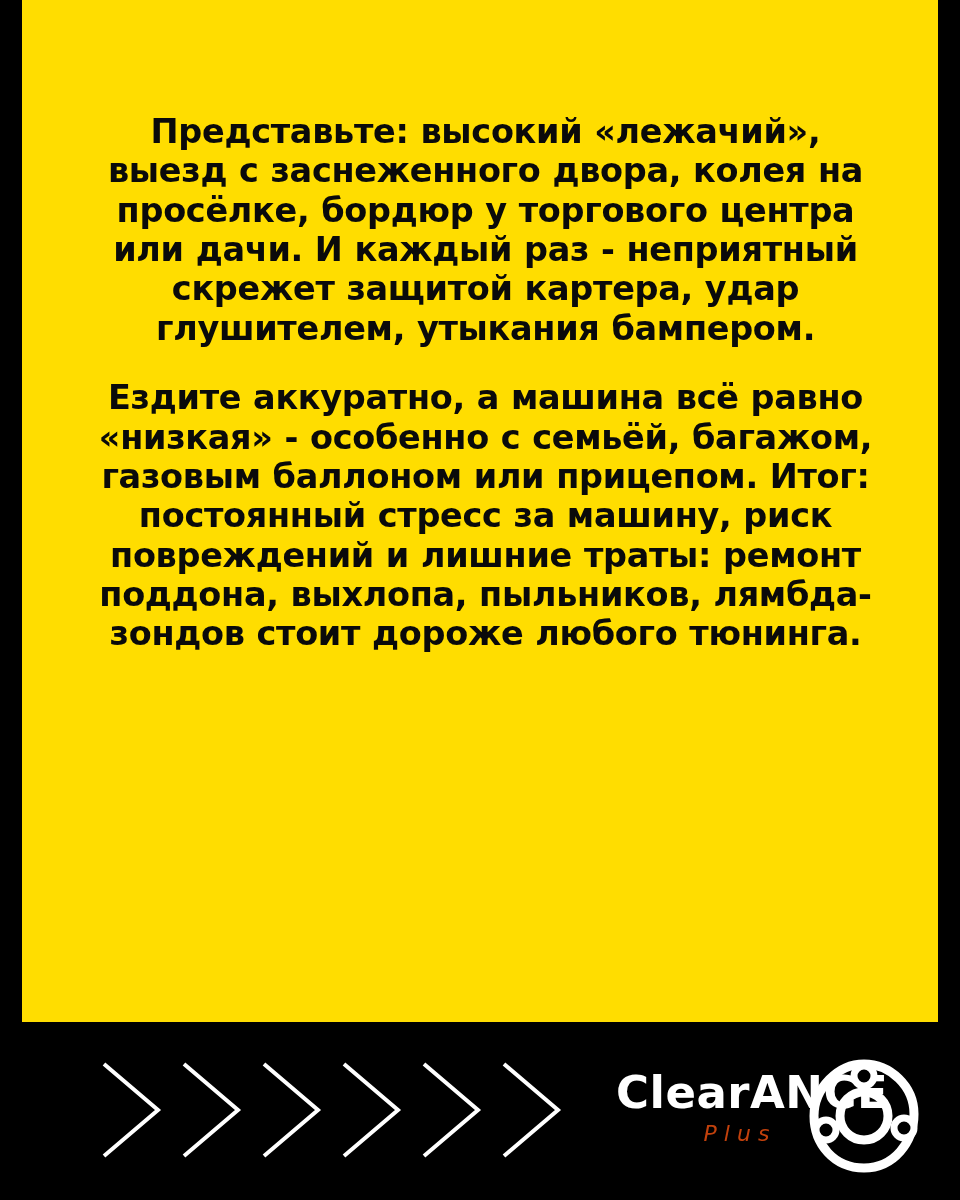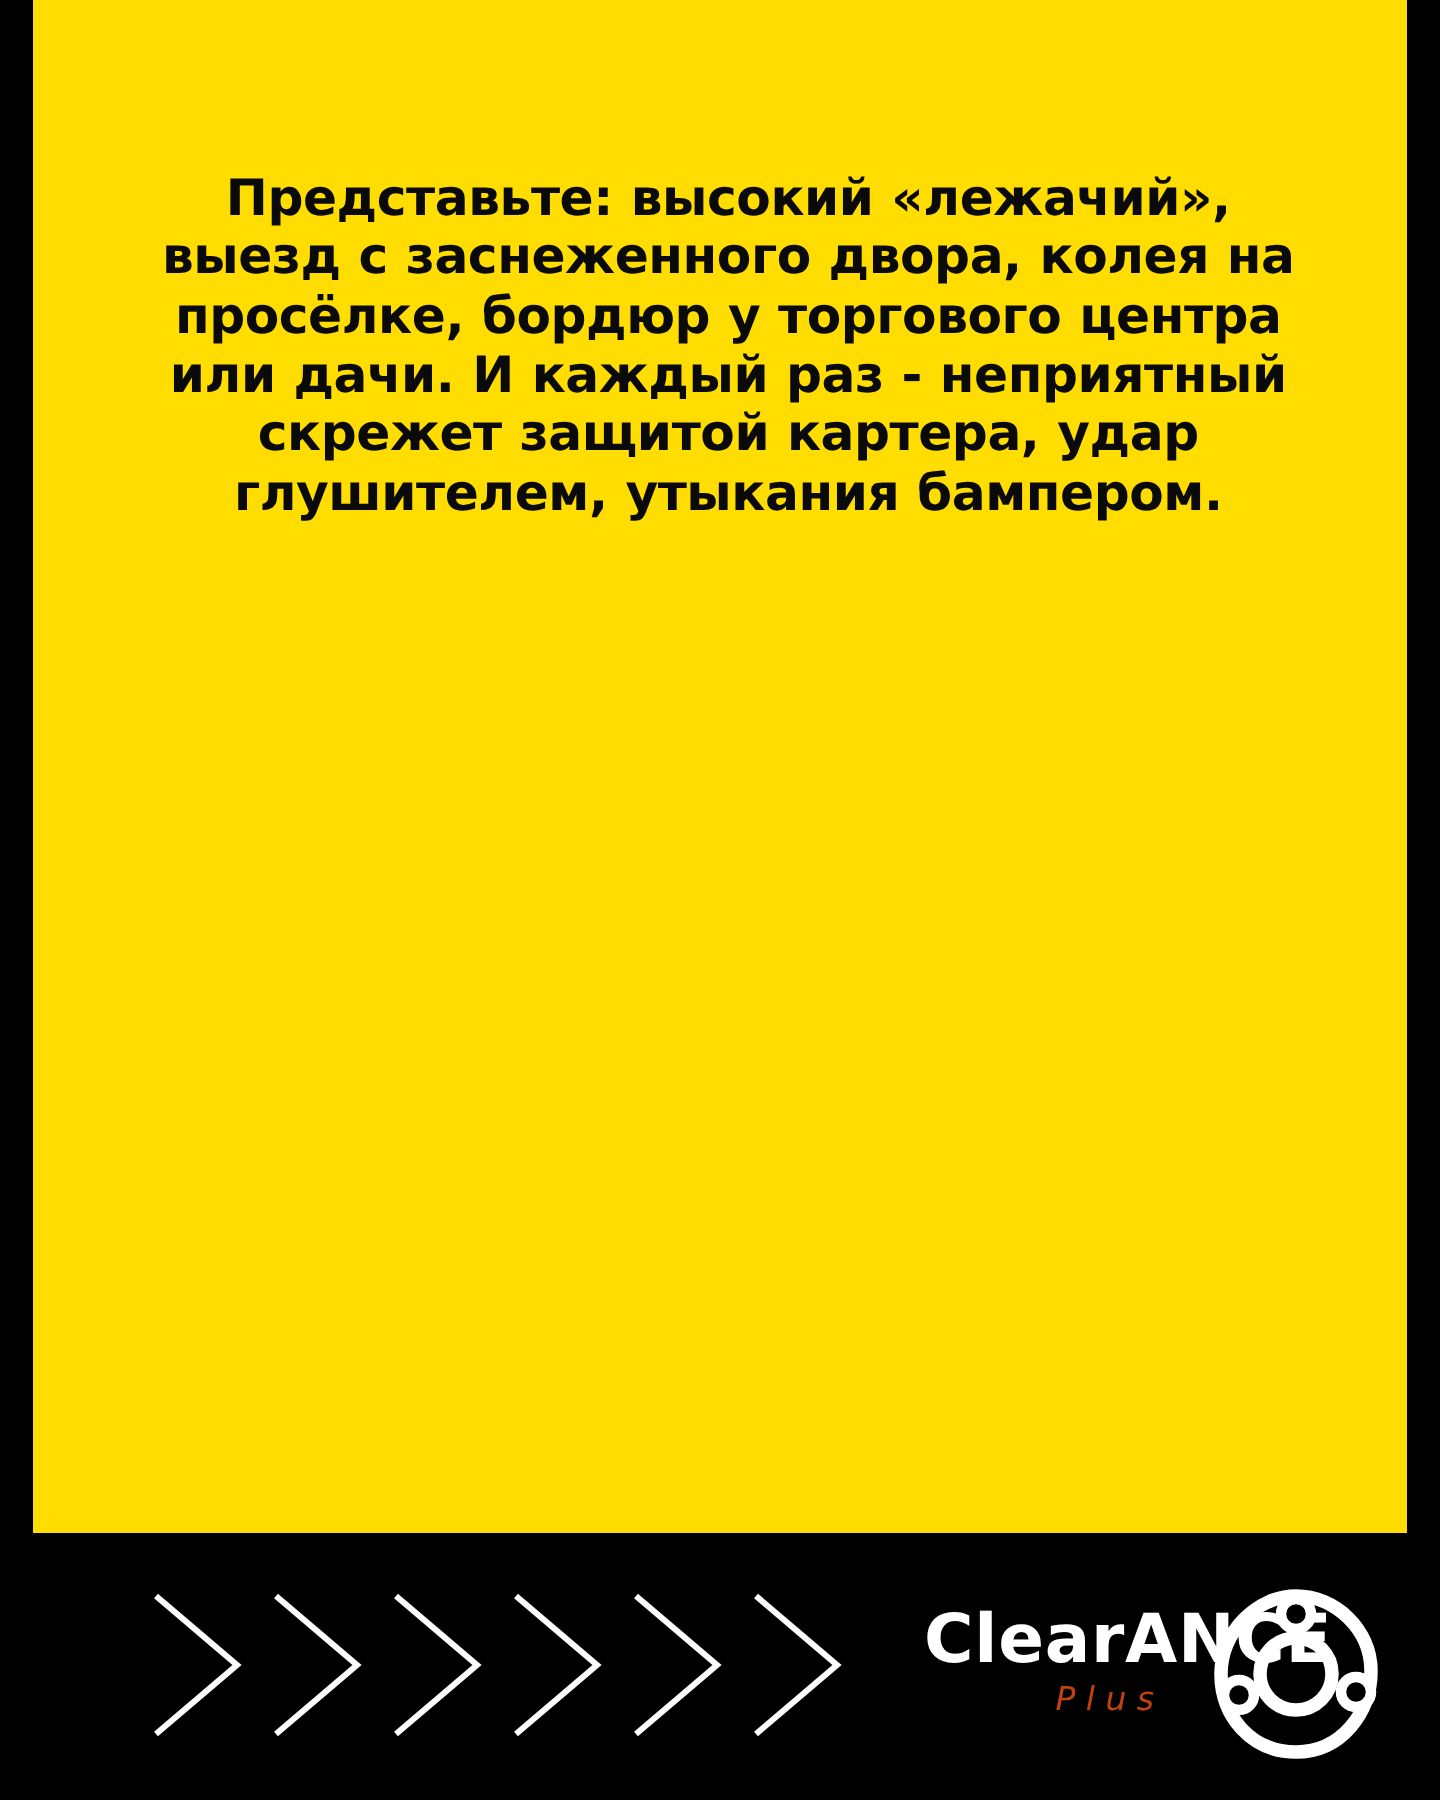--- a/index.html
+++ b/index.html
@@ -110,20 +110,21 @@
 </head>
 <body>
 
 <div class="poster">
 
   <div class="yellow-panel">
     <div class="text-block">
 
       <p class="para p1">Представьте: высокий «лежачий», выезд с заснеженного двора, колея на просёлке, бордюр у торгового центра или дачи. И каждый раз - неприятный скрежет защитой картера, удар глушителем, утыкания бампером.</p>
 
+      <p class="para p2">Ездите аккуратно, а машина всё равно «низкая» - особенно с семьёй, багажом, газовым баллоном или прицепом. Итог: постоянный стресс за машину, риск повреждений и лишние траты: ремонт поддона, выхлопа, пыльников, лямбда-зондов стоит дороже любого тюнинга.</p>
 
 
     </div>
   </div>
 
   <div class="footer">
 
     <div class="chevrons">
       <div class="chev">
         <svg width="74" height="104" viewBox="0 0 74 104">

